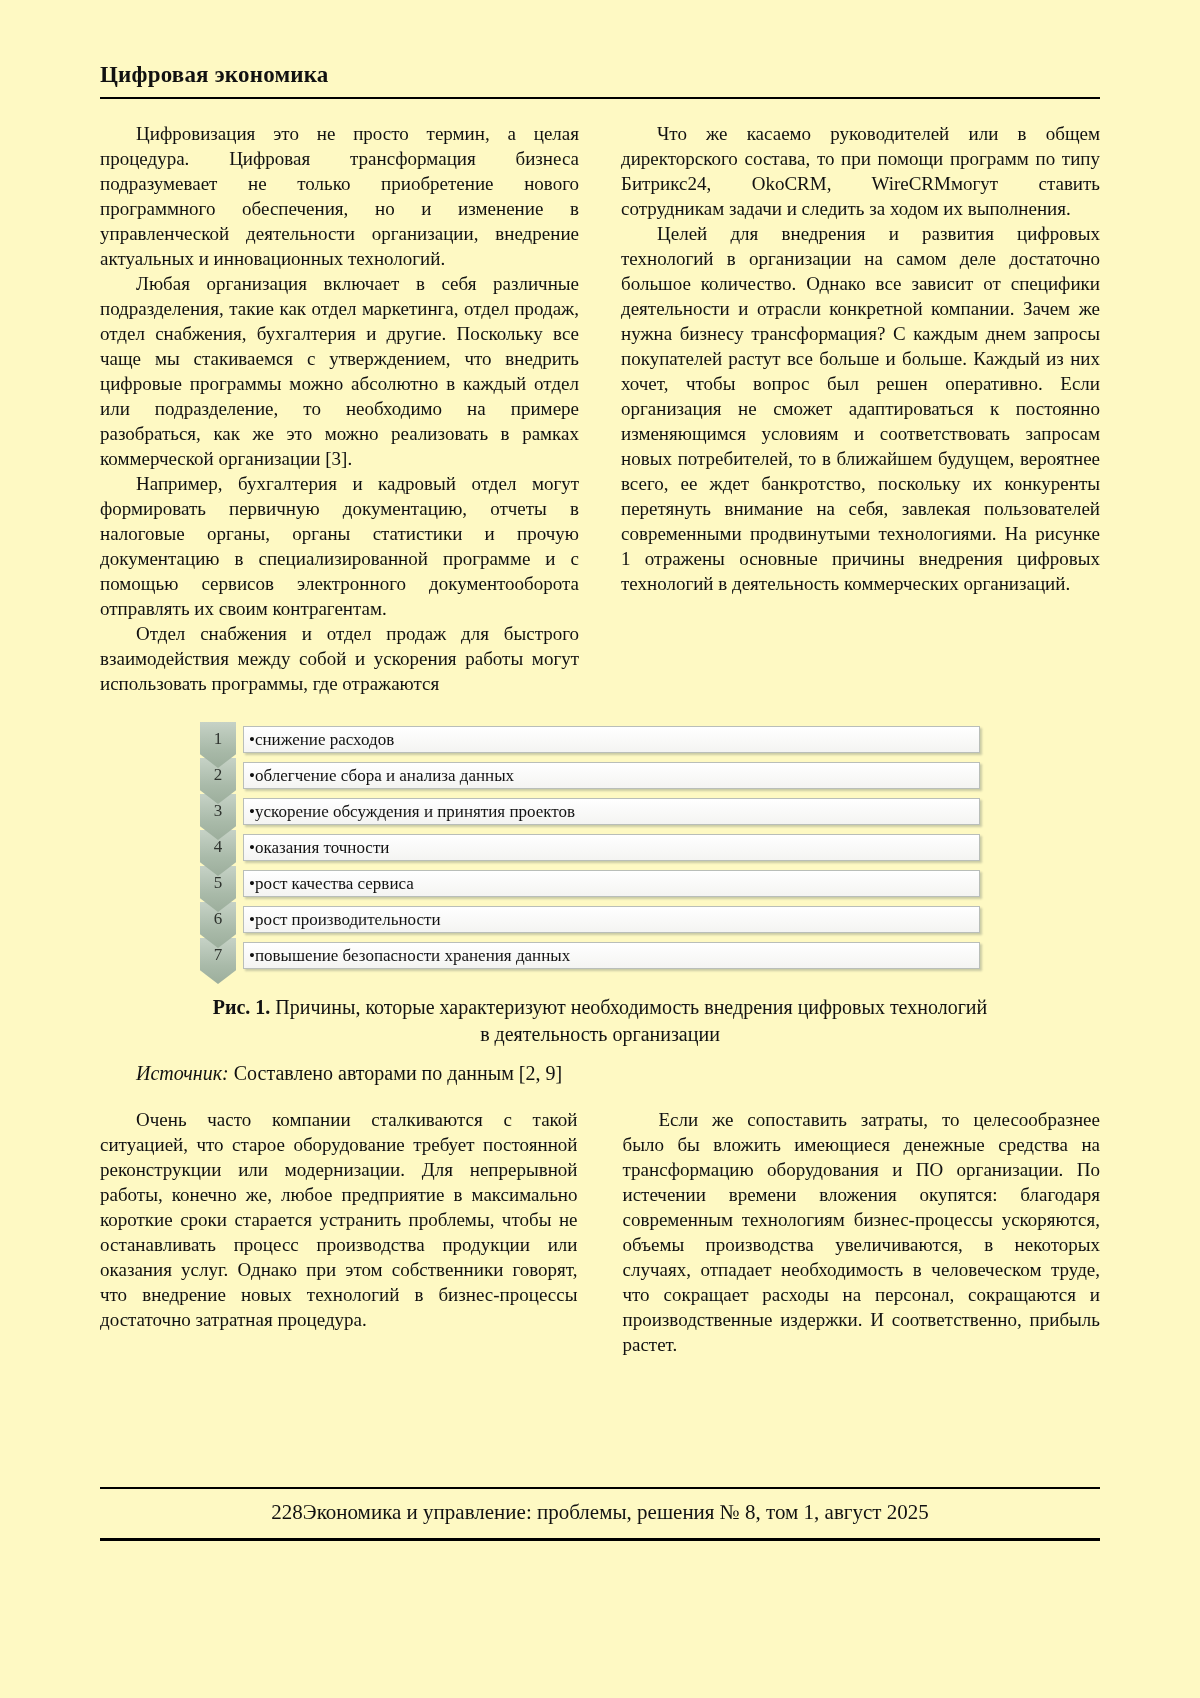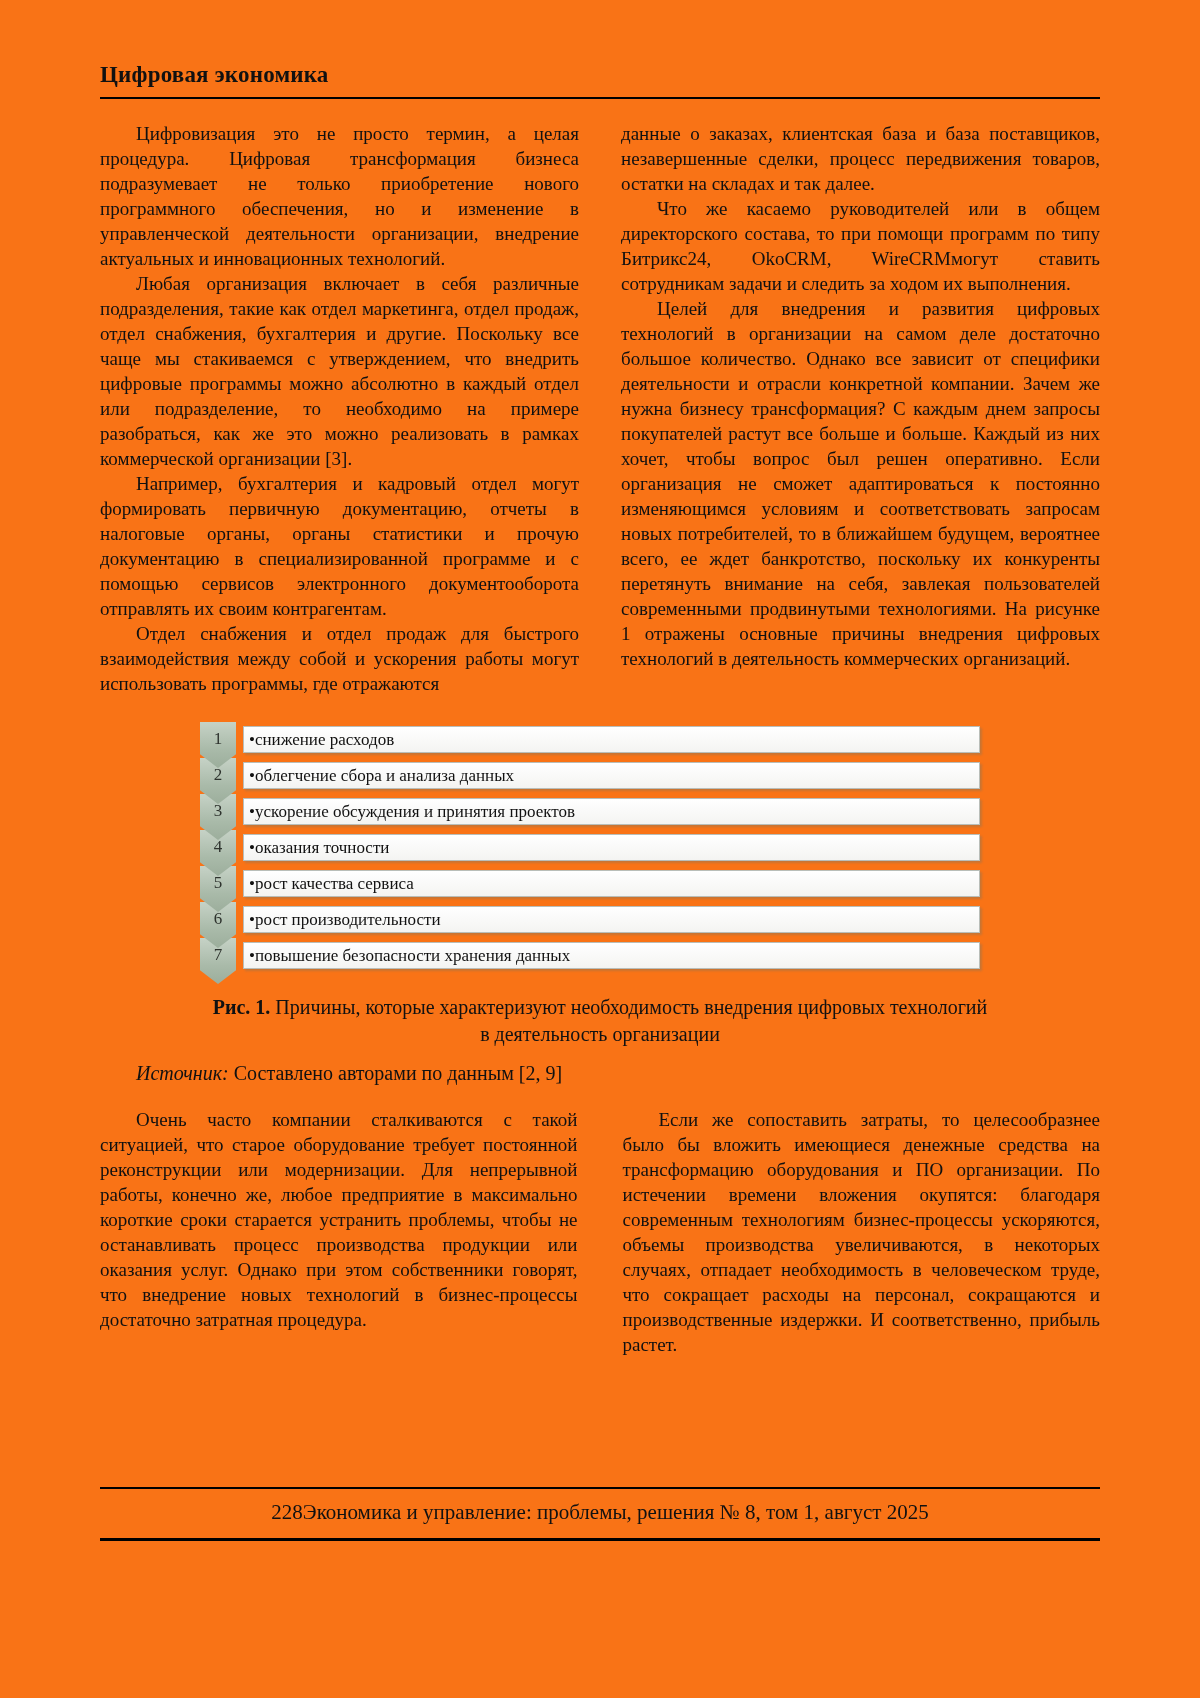--- a/index.html
+++ b/index.html
@@ -1,18 +1,18 @@
 <!DOCTYPE html>
 <html><head>
 <meta charset="utf-8">
 <style>
   * { box-sizing: border-box; }
   html, body { margin: 0; padding: 0; background: #888; }
   .page {
-    width: 1200px; height: 1698px; margin: 0 auto; background: #f97316;
+    width: 1200px; height: 1698px; margin: 0 auto; background: #fef9c3;
     position: relative; overflow: hidden;
     font-family: "Liberation Serif", "DejaVu Serif", serif;
     color: #111;
     padding: 62px 100px 0 100px;
   }
   
   .header { border-bottom: 2px solid #000; padding-bottom: 9px; }
   .header h1 { margin: 0; font-size: 23px; font-weight: bold; letter-spacing: 0.2px; }
 
   
@@ -77,21 +77,20 @@
   </div>
 
   <div class="cols">
     <div class="col">
       <p>Цифровизация это не просто термин, а целая процедура. Цифровая трансформация бизнеса подразумевает не только приобретение нового программного обеспечения, но и изменение в управленческой деятельности организации, внедрение актуальных и инновационных технологий.</p>
       <p>Любая организация включает в себя различные подразделения, такие как отдел маркетинга, отдел продаж, отдел снабжения, бухгалтерия и другие. Поскольку все чаще мы стакиваемся с утверждением, что внедрить цифровые программы можно абсолютно в каждый отдел или подразделение, то необходимо на примере разобраться, как же это можно реализовать в рамках коммерческой организации [3].</p>
       <p>Например, бухгалтерия и кадровый отдел могут формировать первичную документацию, отчеты в налоговые органы, органы статистики и прочую документацию в специализированной программе и с помощью сервисов электронного документооборота отправлять их своим контрагентам.</p>
       <p>Отдел снабжения и отдел продаж для быстрого взаимодействия между собой и ускорения работы могут использовать программы, где отражаются</p>
     </div>
     <div class="col">
-      <p class="no-indent">данные о заказах, клиентская база и база поставщиков, незавершенные сделки, процесс передвижения товаров, остатки на складах и так далее.</p>
       <p>Что же касаемо руководителей или в общем директорского состава, то при помощи программ по типу Битрикс24, OkoCRM, WireCRMмогут ставить сотрудникам задачи и следить за ходом их выполнения.</p>
       <p>Целей для внедрения и развития цифровых технологий в организации на самом деле достаточно большое количество. Однако все зависит от специфики деятельности и отрасли конкретной компании. Зачем же нужна бизнесу трансформация? С каждым днем запросы покупателей растут все больше и больше. Каждый из них хочет, чтобы вопрос был решен оперативно. Если организация не сможет адаптироваться к постоянно изменяющимся условиям и соответствовать запросам новых потребителей, то в ближайшем будущем, вероятнее всего, ее ждет банкротство, поскольку их конкуренты перетянуть внимание на себя, завлекая пользователей современными продвинутыми технологиями. На рисунке 1 отражены основные причины внедрения цифровых технологий в деятельность коммерческих организаций.</p>
     </div>
   </div>
 
   <div class="fig">
     <div class="fig-row">
       <div class="chev">
           <span>1</span>
         </div>

